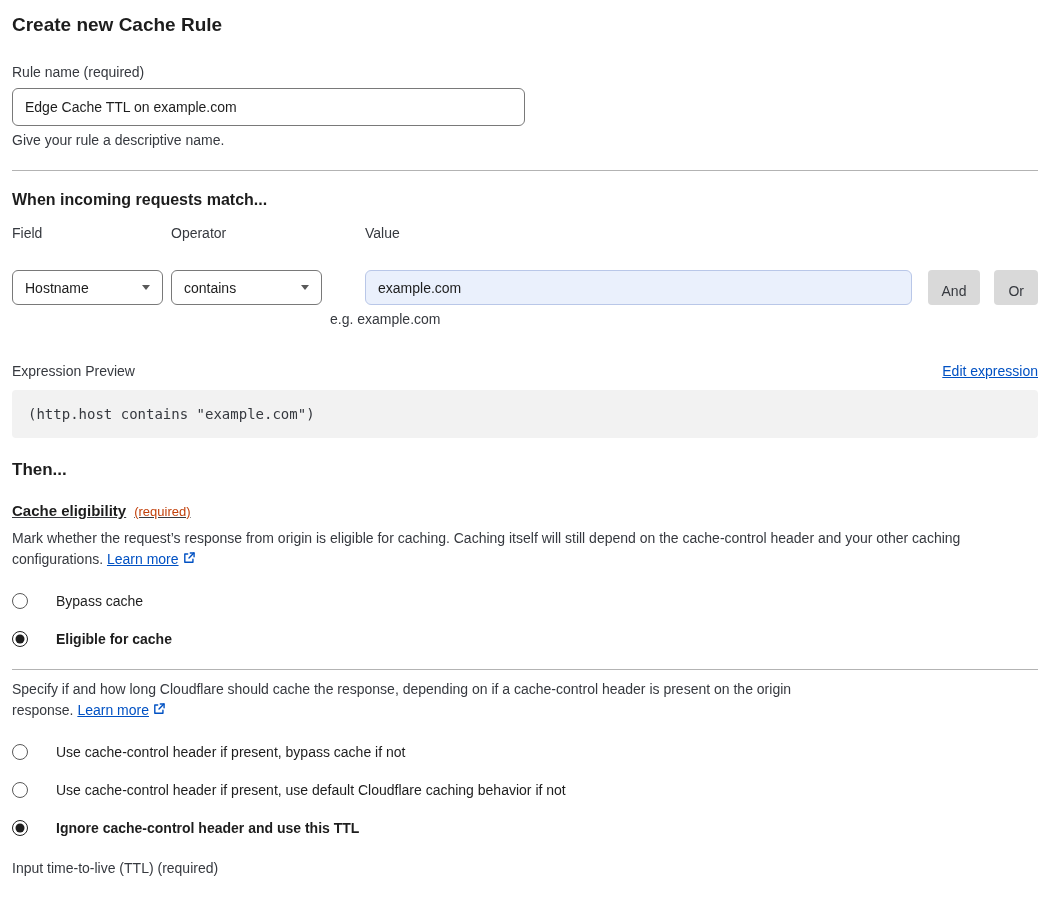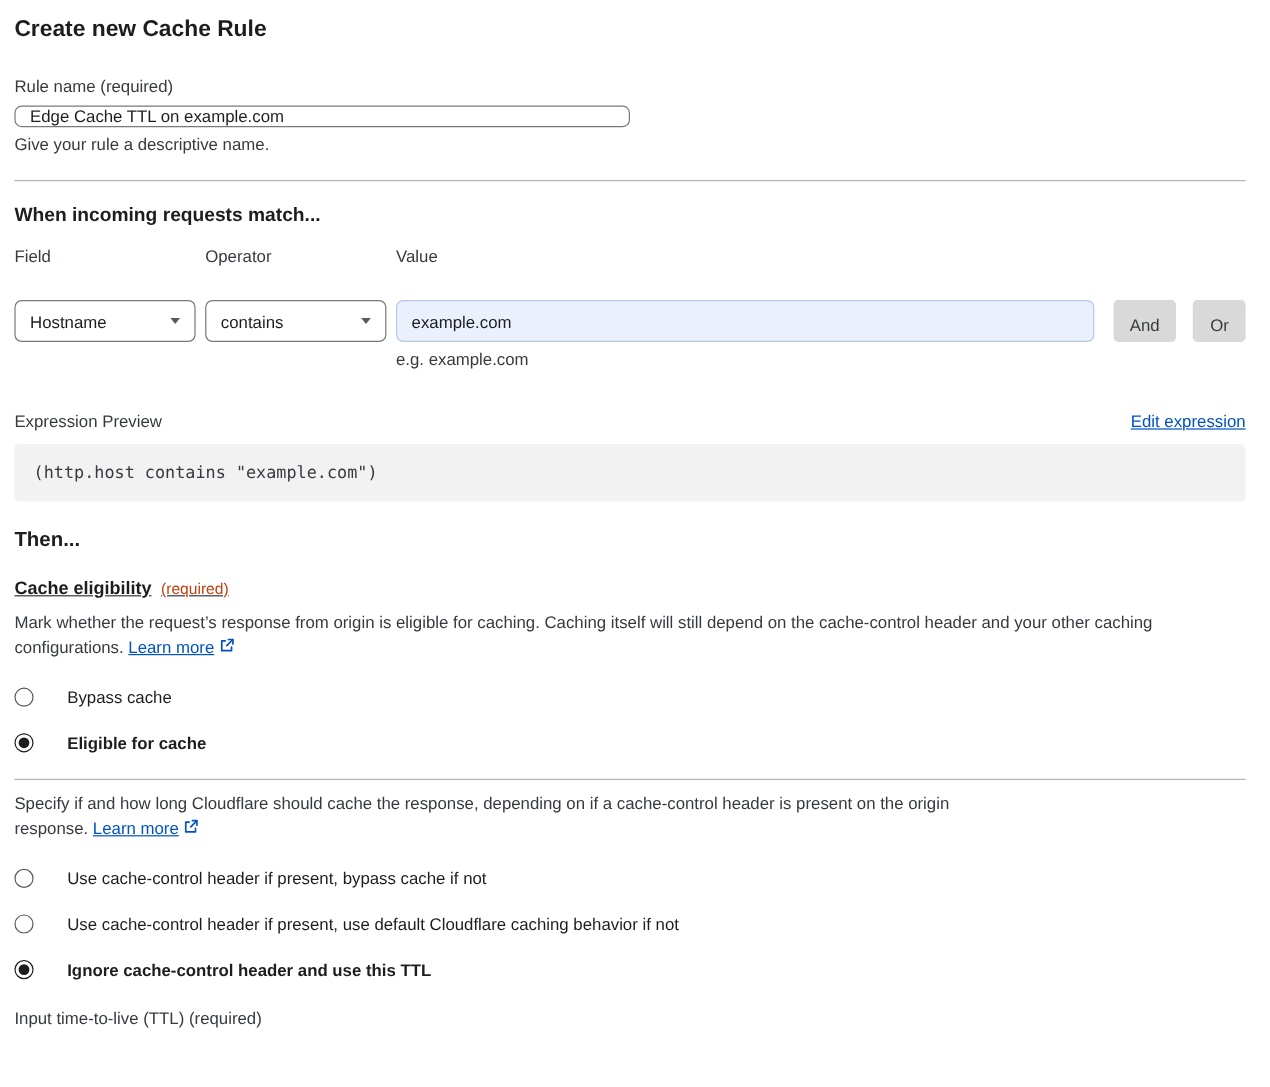--- a/index.html
+++ b/index.html
@@ -11,34 +11,34 @@
     overflow:hidden;
   }
   .page { padding:14px 20px 0 12px; }
 
   h1.page-title { font-size:19px; font-weight:bold; color:#1d1d1d; margin-bottom:28px; }
 
   .field-label { font-size:14px; color:#36393f; margin-bottom:8px; display:block; }
   .helper-text { font-size:14px; color:#36393f; margin-top:6px; }
 
   .text-input {
-    height:18px; border:1px solid #797979; border-radius:6px;
+    height:38px; border:1px solid #797979; border-radius:6px;
     font-family:"Liberation Sans", sans-serif; font-size:14px; color:#1d1d1d;
     padding:0 12px; background:#fff; outline:none; display:block;
   }
   .rule-name-input { width:513px; }
 
   .divider { border:none; border-top:1px solid #b3b3b3; margin:22px 0 0 0; }
 
   h2.section-heading { font-size:16px; font-weight:bold; color:#1d1d1d; margin:20px 0 0 0; }
 
   
   .match-row { display:flex; align-items:flex-start; margin-top:18px; }
   .match-col-field, .match-col-op { width:151px; margin-right:8px; }
-  .match-col-value { flex:1 1 auto; }
+  .match-col-value { flex:1 1 auto;margin-left:35px; }
   .select-box {
     height:35px; border:1px solid #797979; border-radius:6px; background:#fff;
     display:flex; align-items:center; justify-content:space-between;
     padding:0 12px; font-size:14px; color:#1d1d1d; cursor:pointer;
   }
   .caret-down {
     width:0; height:0;
     border-left:4.5px solid transparent; border-right:4.5px solid transparent;
     border-top:5.5px solid #595959;
   }

